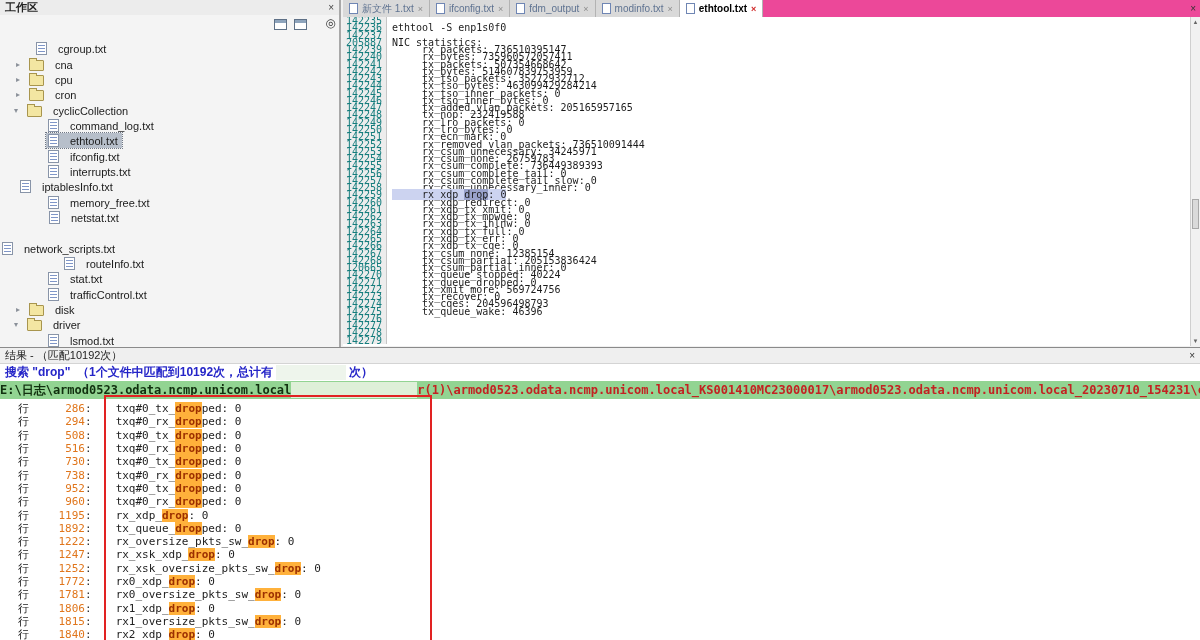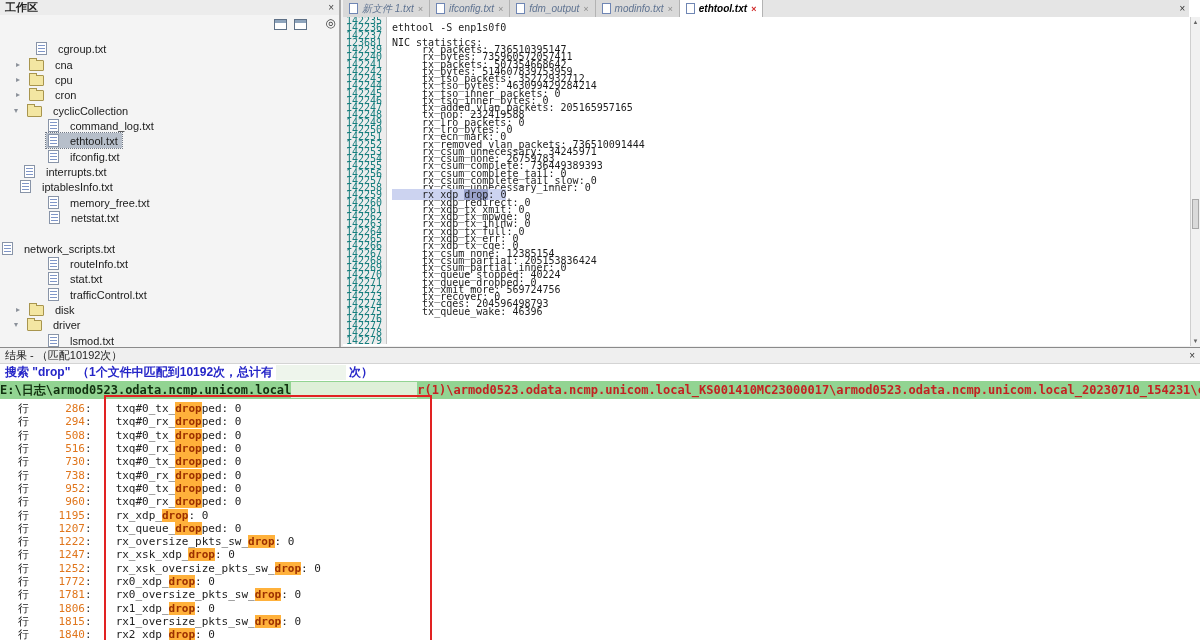--- a/index.html
+++ b/index.html
@@ -27,21 +27,21 @@
   .row-inner{display:flex;align-items:flex-end;gap:11px;padding:1px 4px 1px 2px;}
   .row-inner.selected{background:#b7bfca;outline:1px dotted #6f7784;}
   .folder-icon{width:13px;height:9px;background:#f3e6a2;border:1px solid #a8954e;border-radius:1px;position:relative;flex:none;margin-top:2px;}
   .folder-icon::before{content:"";position:absolute;top:-3px;left:-1px;width:6px;height:2px;background:#f3e6a2;border:1px solid #a8954e;border-bottom:none;}
   .file-icon{width:9px;height:11px;background:#fff;border:1px solid #8894a8;flex:none;position:relative;}
   .file-icon::before{content:"";position:absolute;left:1px;right:1px;top:2px;height:7px;
      background:repeating-linear-gradient(#7f96c8 0 1px,transparent 1px 3px);}
 
   
   .editor-pane{position:absolute;left:343px;top:0;right:0;height:346px;background:#fff;}
-  .tab-bar{position:absolute;left:0;top:0;right:11px;height:17px;background:#e5e5e5;border-bottom:1px solid #9c9c9c;display:flex;align-items:stretch;font-style:italic;}
+  .tab-bar{position:absolute;left:0;top:0;right:0;height:17px;background:#ec4899;border-bottom:1px solid #9c9c9c;display:flex;align-items:stretch;}
   .tab{display:flex;align-items:center;gap:4px;padding:0 6px;font-size:10px;color:#5f7391;background:#d9d9d9;border-right:1px solid #b3b3b3;cursor:default;}
   .tab.active{background:#fff;color:#000;font-weight:bold;}
   .doc-icon{width:7px;height:9px;background:#fff;border:1px solid #6f86b4;flex:none;}
   .tab-x{font-size:9px;color:#8d8d8d;}
   .tab-x.red{color:#cf2424;font-weight:bold;}
   .tabbar-close{margin-left:auto;align-self:center;font-size:10px;color:#333;padding:0 4px;}
   .editor-body{position:absolute;left:0;top:17px;right:10px;bottom:0;background:#fff;overflow:hidden;}
   .ed-line{display:flex;height:7.28px;line-height:7.3px;font-family:"DejaVu Sans Mono",monospace;font-size:10px;white-space:pre;}
   .num{flex:none;width:44px;background:#ededed;border-right:1px solid #c6c6c6;color:#157d7d;padding-left:3px;box-sizing:border-box;}
   .txt{padding-left:5px;color:#1c1c1c;}
@@ -138,21 +138,21 @@
             <span class="file-icon"></span>
             <span class="tree-label">ethtool.txt</span>
           </span>
         </div>
         <div class="tree-row" style="padding-left: 46px;">
           <span class="row-inner">
             <span class="file-icon"></span>
             <span class="tree-label">ifconfig.txt</span>
           </span>
         </div>
-        <div class="tree-row" style="padding-left: 22px;">
+        <div class="tree-row" style="padding-left: 46px;">
           <span class="row-inner">
             <span class="file-icon"></span>
             <span class="tree-label">interrupts.txt</span>
           </span>
         </div>
         <div class="tree-row" style="padding-left: 18px;">
           <span class="row-inner">
             <span class="file-icon"></span>
             <span class="tree-label">iptablesInfo.txt</span>
           </span>
@@ -169,21 +169,21 @@
             <span class="tree-label">netstat.txt</span>
           </span>
         </div>
         <div class="tree-row" style="padding-left: 46px;"></div>
         <div class="tree-row" style="">
           <span class="row-inner">
             <span class="file-icon"></span>
             <span class="tree-label">network_scripts.txt</span>
           </span>
         </div>
-        <div class="tree-row" style="padding-left: 46px;">
+        <div class="tree-row" style="padding-left: 62px;">
           <span class="row-inner">
             <span class="file-icon"></span>
             <span class="tree-label">routeInfo.txt</span>
           </span>
         </div>
         <div class="tree-row" style="padding-left: 46px;">
           <span class="row-inner">
             <span class="file-icon"></span>
             <span class="tree-label">stat.txt</span>
           </span>
@@ -244,21 +244,21 @@
           <span class="tab-label">ethtool.txt</span>
           <span class="tab-x red">×</span>
         </div>
         <span class="tabbar-close">×</span>
     </div>
     <div class="editor-body">
       <div class="ed-lines">
           <div class="ed-line"><span class="num">142235</span><span class="txt"></span></div>
           <div class="ed-line"><span class="num">142236</span><span class="txt">ethtool -S enp1s0f0</span></div>
           <div class="ed-line"><span class="num">142237</span><span class="txt"></span></div>
-          <div class="ed-line"><span class="num">123681</span><span class="txt">NIC statistics:</span></div>
+          <div class="ed-line"><span class="num">205887</span><span class="txt">NIC statistics:</span></div>
           <div class="ed-line"><span class="num">142239</span><span class="txt">     rx_packets: 736510395147</span></div>
           <div class="ed-line"><span class="num">142240</span><span class="txt">     rx_bytes: 735960572057411</span></div>
           <div class="ed-line"><span class="num">142241</span><span class="txt">     tx_packets: 507354668642</span></div>
           <div class="ed-line"><span class="num">142242</span><span class="txt">     tx_bytes: 514607839753959</span></div>
           <div class="ed-line"><span class="num">142243</span><span class="txt">     tx_tso_packets: 35272932712</span></div>
           <div class="ed-line"><span class="num">142244</span><span class="txt">     tx_tso_bytes: 463099429284214</span></div>
           <div class="ed-line"><span class="num">142245</span><span class="txt">     tx_tso_inner_packets: 0</span></div>
           <div class="ed-line"><span class="num">142246</span><span class="txt">     tx_tso_inner_bytes: 0</span></div>
           <div class="ed-line"><span class="num">142247</span><span class="txt">     tx_added_vlan_packets: 205165957165</span></div>
           <div class="ed-line"><span class="num">142248</span><span class="txt">     tx_nop: 232419588</span></div>
@@ -275,21 +275,21 @@
           <div class="ed-line"><span class="num">142259</span><span class="txt"><span class="sel-pre">     rx_xdp_</span><span class="sel-word">drop</span><span class="sel-pre">: 0</span></span></div>
           <div class="ed-line"><span class="num">142260</span><span class="txt">     rx_xdp_redirect: 0</span></div>
           <div class="ed-line"><span class="num">142261</span><span class="txt">     rx_xdp_tx_xmit: 0</span></div>
           <div class="ed-line"><span class="num">142262</span><span class="txt">     rx_xdp_tx_mpwqe: 0</span></div>
           <div class="ed-line"><span class="num">142263</span><span class="txt">     rx_xdp_tx_inlnw: 0</span></div>
           <div class="ed-line"><span class="num">142264</span><span class="txt">     rx_xdp_tx_full: 0</span></div>
           <div class="ed-line"><span class="num">142265</span><span class="txt">     rx_xdp_tx_err: 0</span></div>
           <div class="ed-line"><span class="num">142266</span><span class="txt">     rx_xdp_tx_cqe: 0</span></div>
           <div class="ed-line"><span class="num">142267</span><span class="txt">     tx_csum_none: 12385154</span></div>
           <div class="ed-line"><span class="num">142268</span><span class="txt">     tx_csum_partial: 205153836424</span></div>
-          <div class="ed-line"><span class="num">142269</span><span class="txt">     tx_csum_partial_inner: 0</span></div>
+          <div class="ed-line"><span class="num">120665</span><span class="txt">     tx_csum_partial_inner: 0</span></div>
           <div class="ed-line"><span class="num">142270</span><span class="txt">     tx_queue_stopped: 40224</span></div>
           <div class="ed-line"><span class="num">142271</span><span class="txt">     tx_queue_dropped: 0</span></div>
           <div class="ed-line"><span class="num">142272</span><span class="txt">     tx_xmit_more: 569724756</span></div>
           <div class="ed-line"><span class="num">142273</span><span class="txt">     tx_recover: 0</span></div>
           <div class="ed-line"><span class="num">142274</span><span class="txt">     tx_cqes: 204596498793</span></div>
           <div class="ed-line"><span class="num">142275</span><span class="txt">     tx_queue_wake: 46396</span></div>
           <div class="ed-line"><span class="num">142276</span><span class="txt"></span></div>
           <div class="ed-line"><span class="num">142277</span><span class="txt"></span></div>
           <div class="ed-line"><span class="num">142278</span><span class="txt"></span></div>
           <div class="ed-line"><span class="num">142279</span><span class="txt"></span></div>
@@ -320,21 +320,21 @@
     <div class="res-rows">
         <div class="res-row"><span class="r-lab">行</span><span class="r-num">286</span><span class="r-colon">:</span><span class="r-content"><span class="m-pre">txq#0_tx_</span><span class="m-word">drop</span><span class="m-post">ped: 0</span></span></div>
         <div class="res-row"><span class="r-lab">行</span><span class="r-num">294</span><span class="r-colon">:</span><span class="r-content"><span class="m-pre">txq#0_rx_</span><span class="m-word">drop</span><span class="m-post">ped: 0</span></span></div>
         <div class="res-row"><span class="r-lab">行</span><span class="r-num">508</span><span class="r-colon">:</span><span class="r-content"><span class="m-pre">txq#0_tx_</span><span class="m-word">drop</span><span class="m-post">ped: 0</span></span></div>
         <div class="res-row"><span class="r-lab">行</span><span class="r-num">516</span><span class="r-colon">:</span><span class="r-content"><span class="m-pre">txq#0_rx_</span><span class="m-word">drop</span><span class="m-post">ped: 0</span></span></div>
         <div class="res-row"><span class="r-lab">行</span><span class="r-num">730</span><span class="r-colon">:</span><span class="r-content"><span class="m-pre">txq#0_tx_</span><span class="m-word">drop</span><span class="m-post">ped: 0</span></span></div>
         <div class="res-row"><span class="r-lab">行</span><span class="r-num">738</span><span class="r-colon">:</span><span class="r-content"><span class="m-pre">txq#0_rx_</span><span class="m-word">drop</span><span class="m-post">ped: 0</span></span></div>
         <div class="res-row"><span class="r-lab">行</span><span class="r-num">952</span><span class="r-colon">:</span><span class="r-content"><span class="m-pre">txq#0_tx_</span><span class="m-word">drop</span><span class="m-post">ped: 0</span></span></div>
         <div class="res-row"><span class="r-lab">行</span><span class="r-num">960</span><span class="r-colon">:</span><span class="r-content"><span class="m-pre">txq#0_rx_</span><span class="m-word">drop</span><span class="m-post">ped: 0</span></span></div>
         <div class="res-row"><span class="r-lab">行</span><span class="r-num">1195</span><span class="r-colon">:</span><span class="r-content"><span class="m-pre">rx_xdp_</span><span class="m-word">drop</span><span class="m-post">: 0</span></span></div>
-        <div class="res-row"><span class="r-lab">行</span><span class="r-num">1207</span><span class="r-colon">:</span><span class="r-content"><span class="m-pre">tx_queue_</span><span class="m-word">drop</span><span class="m-post">ped: 0</span></span></div>
+        <div class="res-row"><span class="r-lab">行</span><span class="r-num">1892</span><span class="r-colon">:</span><span class="r-content"><span class="m-pre">tx_queue_</span><span class="m-word">drop</span><span class="m-post">ped: 0</span></span></div>
         <div class="res-row"><span class="r-lab">行</span><span class="r-num">1222</span><span class="r-colon">:</span><span class="r-content"><span class="m-pre">rx_oversize_pkts_sw_</span><span class="m-word">drop</span><span class="m-post">: 0</span></span></div>
         <div class="res-row"><span class="r-lab">行</span><span class="r-num">1247</span><span class="r-colon">:</span><span class="r-content"><span class="m-pre">rx_xsk_xdp_</span><span class="m-word">drop</span><span class="m-post">: 0</span></span></div>
         <div class="res-row"><span class="r-lab">行</span><span class="r-num">1252</span><span class="r-colon">:</span><span class="r-content"><span class="m-pre">rx_xsk_oversize_pkts_sw_</span><span class="m-word">drop</span><span class="m-post">: 0</span></span></div>
         <div class="res-row"><span class="r-lab">行</span><span class="r-num">1772</span><span class="r-colon">:</span><span class="r-content"><span class="m-pre">rx0_xdp_</span><span class="m-word">drop</span><span class="m-post">: 0</span></span></div>
         <div class="res-row"><span class="r-lab">行</span><span class="r-num">1781</span><span class="r-colon">:</span><span class="r-content"><span class="m-pre">rx0_oversize_pkts_sw_</span><span class="m-word">drop</span><span class="m-post">: 0</span></span></div>
         <div class="res-row"><span class="r-lab">行</span><span class="r-num">1806</span><span class="r-colon">:</span><span class="r-content"><span class="m-pre">rx1_xdp_</span><span class="m-word">drop</span><span class="m-post">: 0</span></span></div>
         <div class="res-row"><span class="r-lab">行</span><span class="r-num">1815</span><span class="r-colon">:</span><span class="r-content"><span class="m-pre">rx1_oversize_pkts_sw_</span><span class="m-word">drop</span><span class="m-post">: 0</span></span></div>
         <div class="res-row"><span class="r-lab">行</span><span class="r-num">1840</span><span class="r-colon">:</span><span class="r-content"><span class="m-pre">rx2_xdp_</span><span class="m-word">drop</span><span class="m-post">: 0</span></span></div>
       </div>
   </div>

